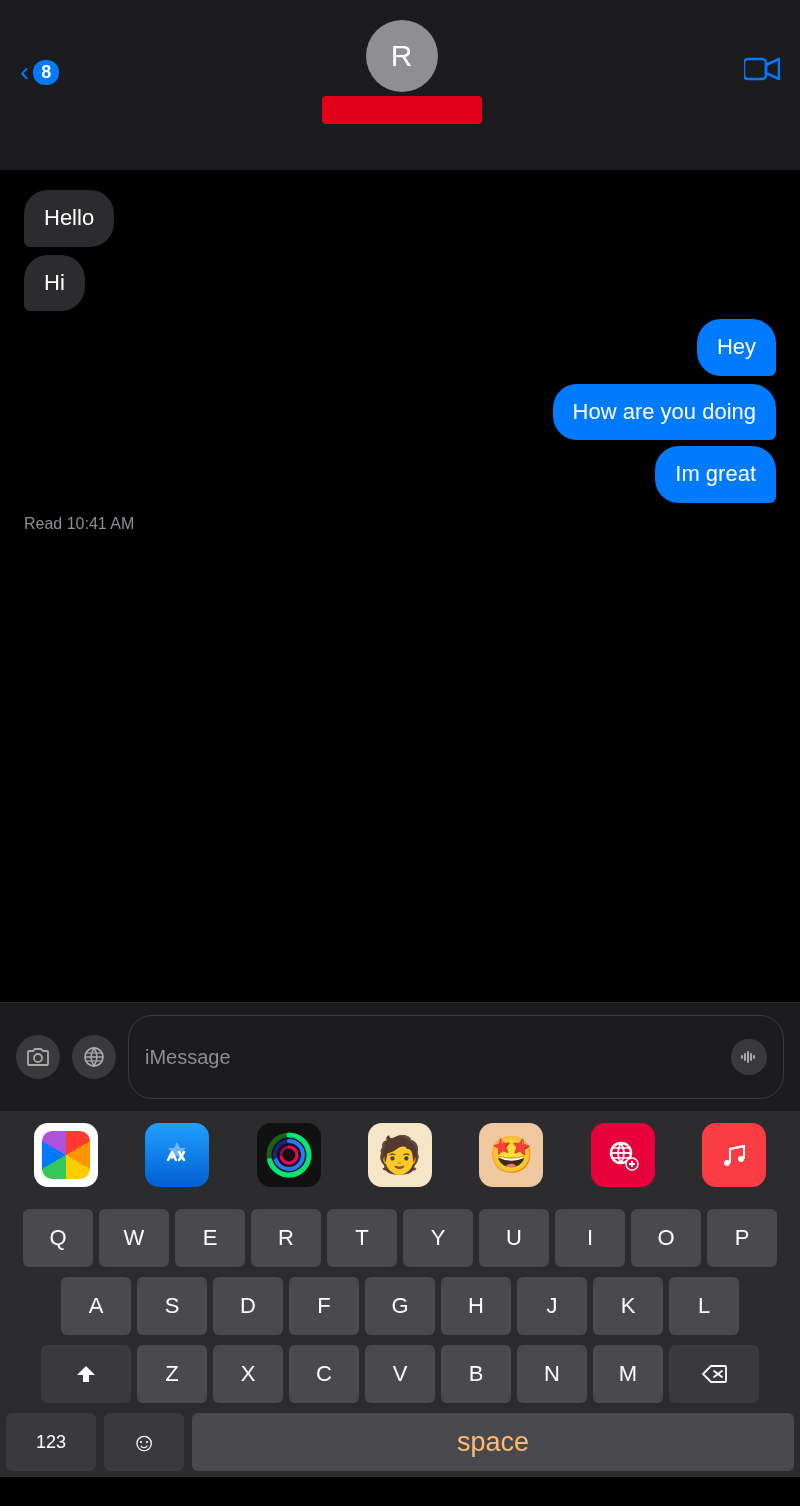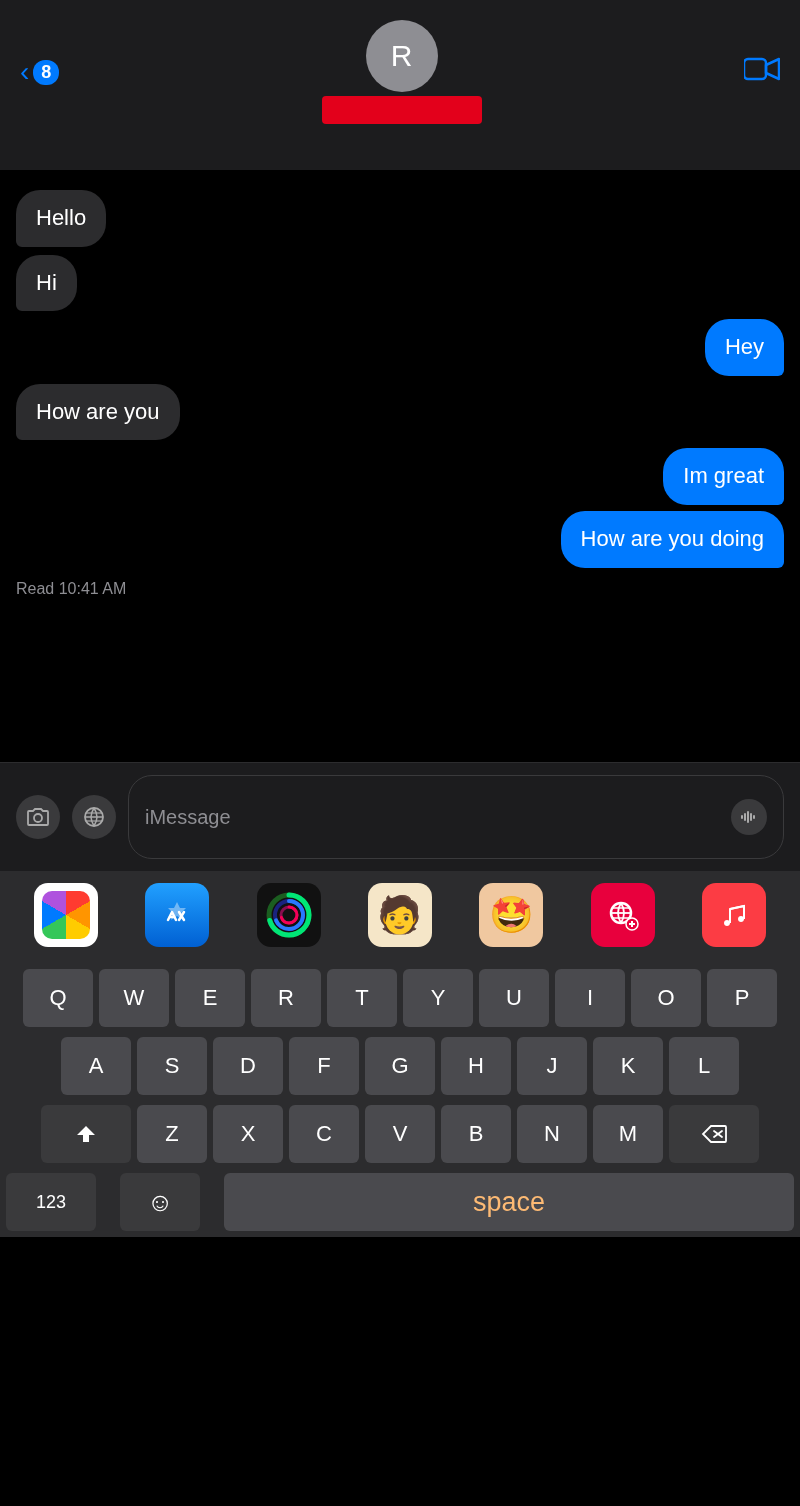--- a/index.html
+++ b/index.html
@@ -71,22 +71,22 @@
     }
     .header-center {
       display: flex;
       flex-direction: column;
       align-items: center;
     }
 
     
     .messages-area {
       background: #000;
-      padding: 20px 16px;
-      height: 592px;
+      padding: 20px 24px;
+      height: 832px;
       overflow: hidden;
       display: flex;
       flex-direction: column;
       gap: 8px;
     }
     .bubble {
       max-width: 65%;
       padding: 14px 20px;
       border-radius: 24px;
       font-size: 22px;
@@ -225,21 +225,21 @@
     .key-space {
       flex: 1;
       background: #4a4a4e;
       font-size: 20px;
     }
     .key-123 { width: 90px; font-size: 18px; }
     .key-emoji { width: 80px; font-size: 24px; }
     .key-return { width: 130px; font-size: 20px; }
     .bottom-row {
       display: flex;
-      gap: 24px;
+      gap: 8px;
       justify-content: center;
       margin-bottom: 0;
     }
 
     
     .photos-icon-inner {
       width: 48px;
       height: 48px;
       border-radius: 10px;
       background: conic-gradient(
@@ -281,29 +281,26 @@
     <span>Hello</span>
   </div>
   <div class="bubble bubble-received">
     <span>Hi</span>
   </div>
   <div style="display:flex; justify-content:flex-end;">
     <div class="bubble bubble-sent">
       <span>Hey</span>
     </div>
   </div>
-  <div class="bubble bubble-received">
-    <span>How are you</span>
-  </div>
   <div style="display:flex; flex-direction:column; align-items:flex-end; gap:6px;">
     <div class="bubble bubble-sent">
+      <span>How are you doing</span>
+    </div>
+    <div class="bubble bubble-sent">
       <span>Im great</span>
-    </div>
-    <div class="bubble bubble-sent">
-      <span>How are you doing</span>
     </div>
   </div>
   <div class="read-receipt">
     <span>Read 10:41 AM</span>
   </div>
 </div>
 
 <div class="input-area">
   <div class="input-icon-btn">
     <svg width="24" height="20" viewBox="0 0 24 20" fill="none">

